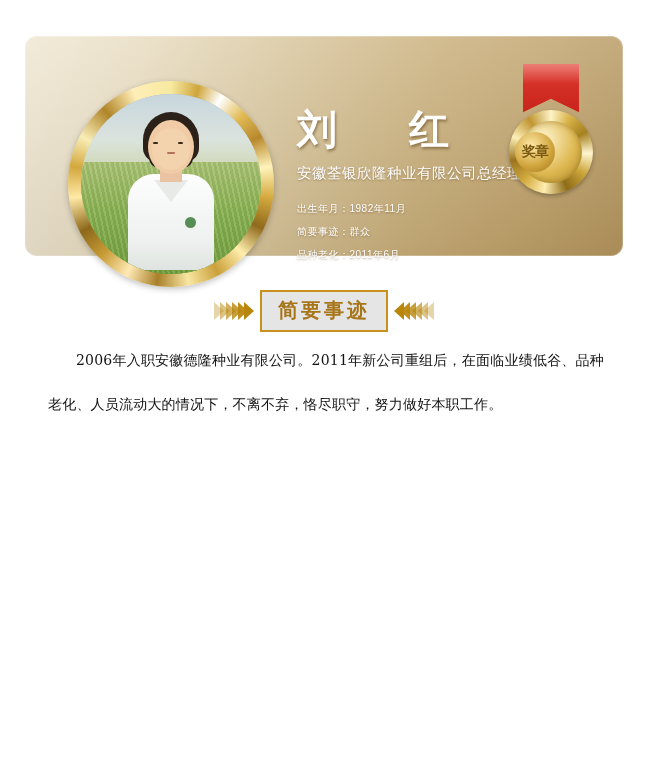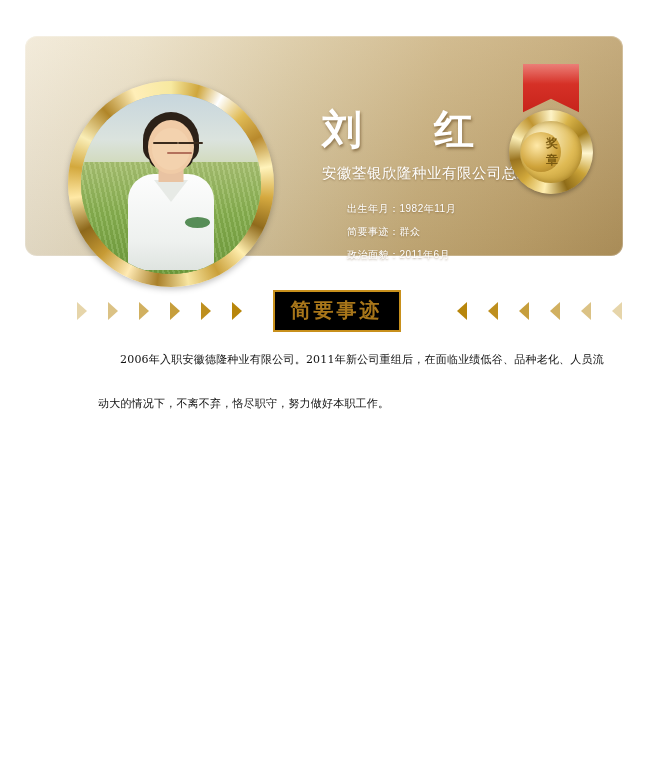--- a/index.html
+++ b/index.html
@@ -1,15 +1,15 @@
 <!DOCTYPE html>
 <html><head>
 <meta charset="utf-8">
 <style>
-  * { box-sizing: border-box; padding-left: 25px; }
+  * { box-sizing: border-box; }
   html, body {
     margin: 0; padding: 0;
     width: 648px; height: 757px;
     background: #ffffff;
     font-family: "Liberation Sans", sans-serif;
   }
   #page {
     position: relative;
     width: 648px; height: 757px;
     overflow: hidden;
@@ -99,24 +99,24 @@
     position:absolute; left:0; top:46px; width:84px; height:84px; border-radius:50%;
     background: conic-gradient(#fdf3c6 0deg,#d9b44a 28deg,#a5801f 60deg,#fff6cf 92deg,#caa338 124deg,#8f6c18 156deg,#ffeeb0 190deg,#d2a93c 224deg,#9a7420 258deg,#fbeeb6 292deg,#c09531 326deg,#fdf3c6 360deg);
     box-shadow: 0 2px 4px rgba(0,0,0,.3);
   }
   .disc-in {
     position:absolute; left:11px; top:11px; width:62px; height:62px; border-radius:50%;
     background: radial-gradient(circle at 36% 30%, #fff7d5, #e0bb55 55%, #b08a27 100%);
     box-shadow: inset 0 0 6px rgba(120,85,10,.5);
   }
   .disc-core {
-    position:absolute; left:12px; top:22px; width:40px; height:40px; border-radius:50%;
+    position:absolute; left:6px; top:22px; width:40px; height:40px; border-radius:50%;
     background: radial-gradient(circle at 40% 34%, #ffe9a8, #cfa33a 60%, #9d7520 100%);
     display:flex; align-items:center; justify-content:center;
-    color:#7a5a10; font-size:12px; letter-spacing:-1px; font-weight:bold;
+    color:#7a5a10; font-size:14px; letter-spacing:-1px; font-weight:bold;
   }
 
   
   .name {
     position:absolute; left:272px; top:66px;
     font-family:"DejaVu Serif","Liberation Serif",serif;
     font-size:40px; font-weight:bold; color:#ffffff; letter-spacing:16px;
     text-shadow: 1px 2px 3px rgba(90,60,20,.55);
   }
   .subtitle {
@@ -144,30 +144,30 @@
   .chev-left .chev { border-left:10px solid #b8860b; }
   .chev-right .chev { border-right:10px solid #b8860b; }
   .chev.c1{opacity:.35} .chev.c2{opacity:.5} .chev.c3{opacity:.65}
   .chev.c4{opacity:.8} .chev.c5{opacity:.92} .chev.c6{opacity:1}
   .title-box {
     border:2px solid #c8901c;
     padding:5px 16px 6px 16px;
     color:#a8761a;
     font-family:"DejaVu Serif","Liberation Serif",serif;
     font-size:20px; font-weight:bold; letter-spacing:3px;
-    background:#000000;
+    background:#e5e5e5;
   }
 
   
   .body {
     position:absolute; left:48px; top:338px; width:556px;
   }
   .para {
     font-family:"DejaVu Serif","Liberation Serif",serif;
-    font-size:11px;
+    font-size:14px;
     line-height:44px;
     color:#111111;
     text-indent:2em;
     text-align:justify;
     margin:0 0 4px 0;
     letter-spacing:.2px;
   }
 </style>
 </head>
 <body>
@@ -192,21 +192,21 @@
         <div class="ph-eye r"></div>
         <div class="ph-mouth"></div>
       </div>
     </div>
 
     <div class="name">刘　红</div>
     <div class="subtitle">安徽荃银欣隆种业有限公司总经理助理</div>
     <div class="meta">
       <div class="meta-row">出生年月：1982年11月</div>
       <div class="meta-row">简要事迹：群众</div>
-      <div class="meta-row">政治面貌：2011年6月</div>
+      <div class="meta-row">品种老化：2011年6月</div>
     </div>
 
     <div class="medal">
       <div class="ribbon"></div>
       <div class="ribbon-fold"></div>
       <div class="disc">
         <div class="disc-in"></div>
         <div class="disc-core">奖章</div>
       </div>
     </div>

